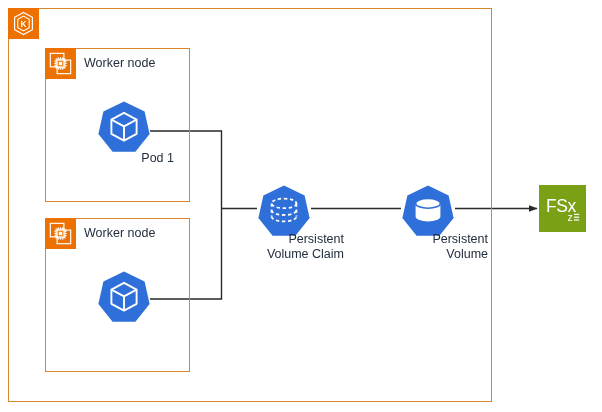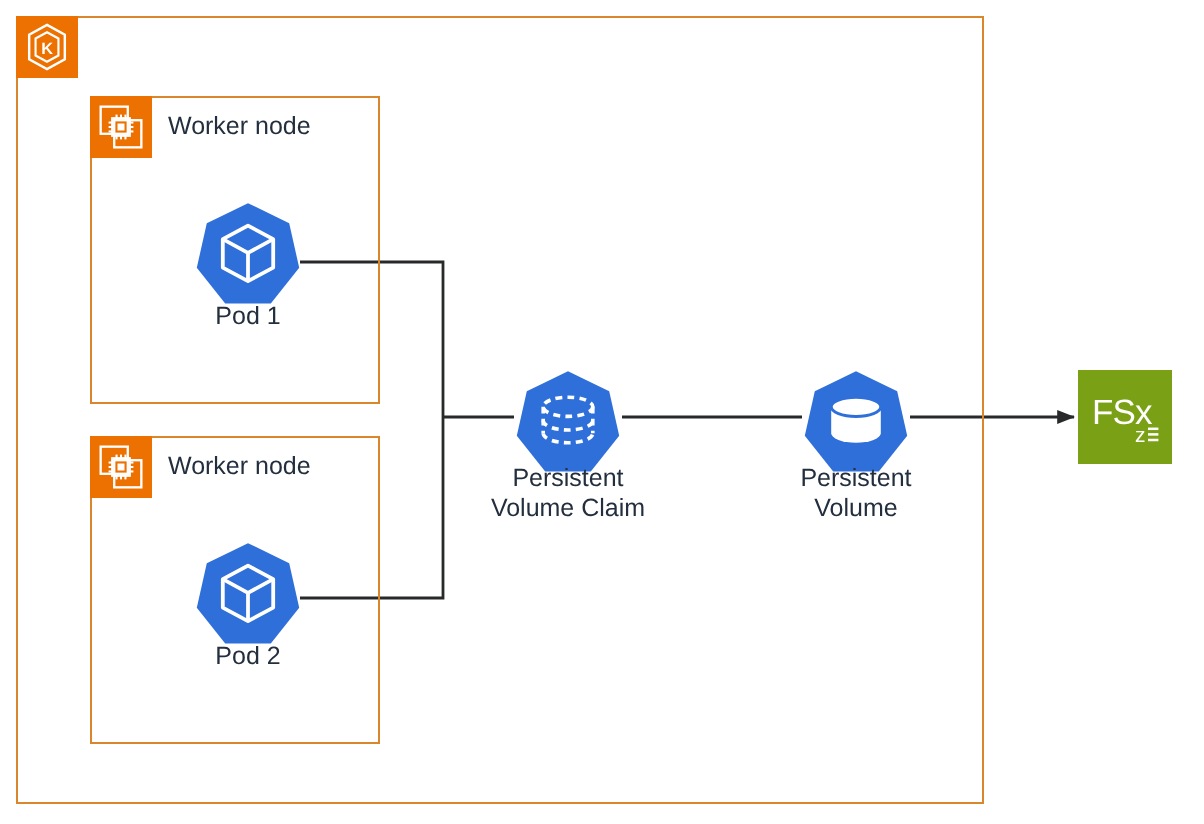--- a/index.html
+++ b/index.html
@@ -37,21 +37,21 @@
   
   .k8s-node{position:absolute;}
   .k8s-node svg{display:block;}
   #pod-1{left:96px;top:99px;width:56px;height:56px;}
   #pod-2{left:96px;top:269px;width:56px;height:56px;}
   #pvc-node{left:256px;top:183px;width:56px;height:56px;}
   #pv-node{left:400px;top:183px;width:56px;height:56px;}
 
   
   .node-label{
-    position:absolute;text-align:center;color:#232F3E;
+    position:absolute;text-align:right;color:#232F3E;
     font-size:12.5px;line-height:15px;white-space:pre-line;
   }
   #pod-1-label{left:74px;top:151px;width:100px;}
   #pod-2-label{left:74px;top:321px;width:100px;}
   #pvc-label{left:224px;top:232px;width:120px;}
   #pv-label{left:368px;top:232px;width:120px;}
 
   
   #fsx-icon{
     position:absolute;left:539px;top:185px;width:47px;height:47px;
@@ -160,21 +160,20 @@
   <div class="k8s-node" id="pod-2">
     <svg viewBox="0 0 56 56">
       <path d="M28 2.6 L48.6 12.6 L53.6 34.9 L39.4 52.8 L16.6 52.8 L2.4 34.9 L7.4 12.6 Z" fill="#2E6FD9"></path>
       <g fill="none" stroke="#ffffff" stroke-width="1.9" stroke-linejoin="round">
         <path d="M28 13.8 L40.6 20.6 L40.6 34.8 L28 41.6 L15.4 34.8 L15.4 20.6 Z"></path>
         <path d="M15.4 20.6 L28 27.4 L40.6 20.6"></path>
         <path d="M28 27.4 L28 41.6"></path>
       </g>
     </svg>
   </div>
-  <div class="node-label" id="pod-2-label">Pod 2</div>
 
   <div class="k8s-node" id="pvc-node">
     <svg viewBox="0 0 56 56">
       <path d="M28 2.6 L48.6 12.6 L53.6 34.9 L39.4 52.8 L16.6 52.8 L2.4 34.9 L7.4 12.6 Z" fill="#2E6FD9"></path>
       <g fill="none" stroke="#ffffff" stroke-width="1.8" stroke-dasharray="3.4 2.6">
         <ellipse cx="28" cy="20.4" rx="12.4" ry="4.8"></ellipse>
         <path d="M15.6 20.4 L15.6 33.6"></path>
         <path d="M40.4 20.4 L40.4 33.6"></path>
         <path d="M15.6 33.6 A12.4 4.8 0 0 0 40.4 33.6"></path>
         <path d="M15.6 27.2 A12.4 4.8 0 0 0 40.4 27.2"></path>

